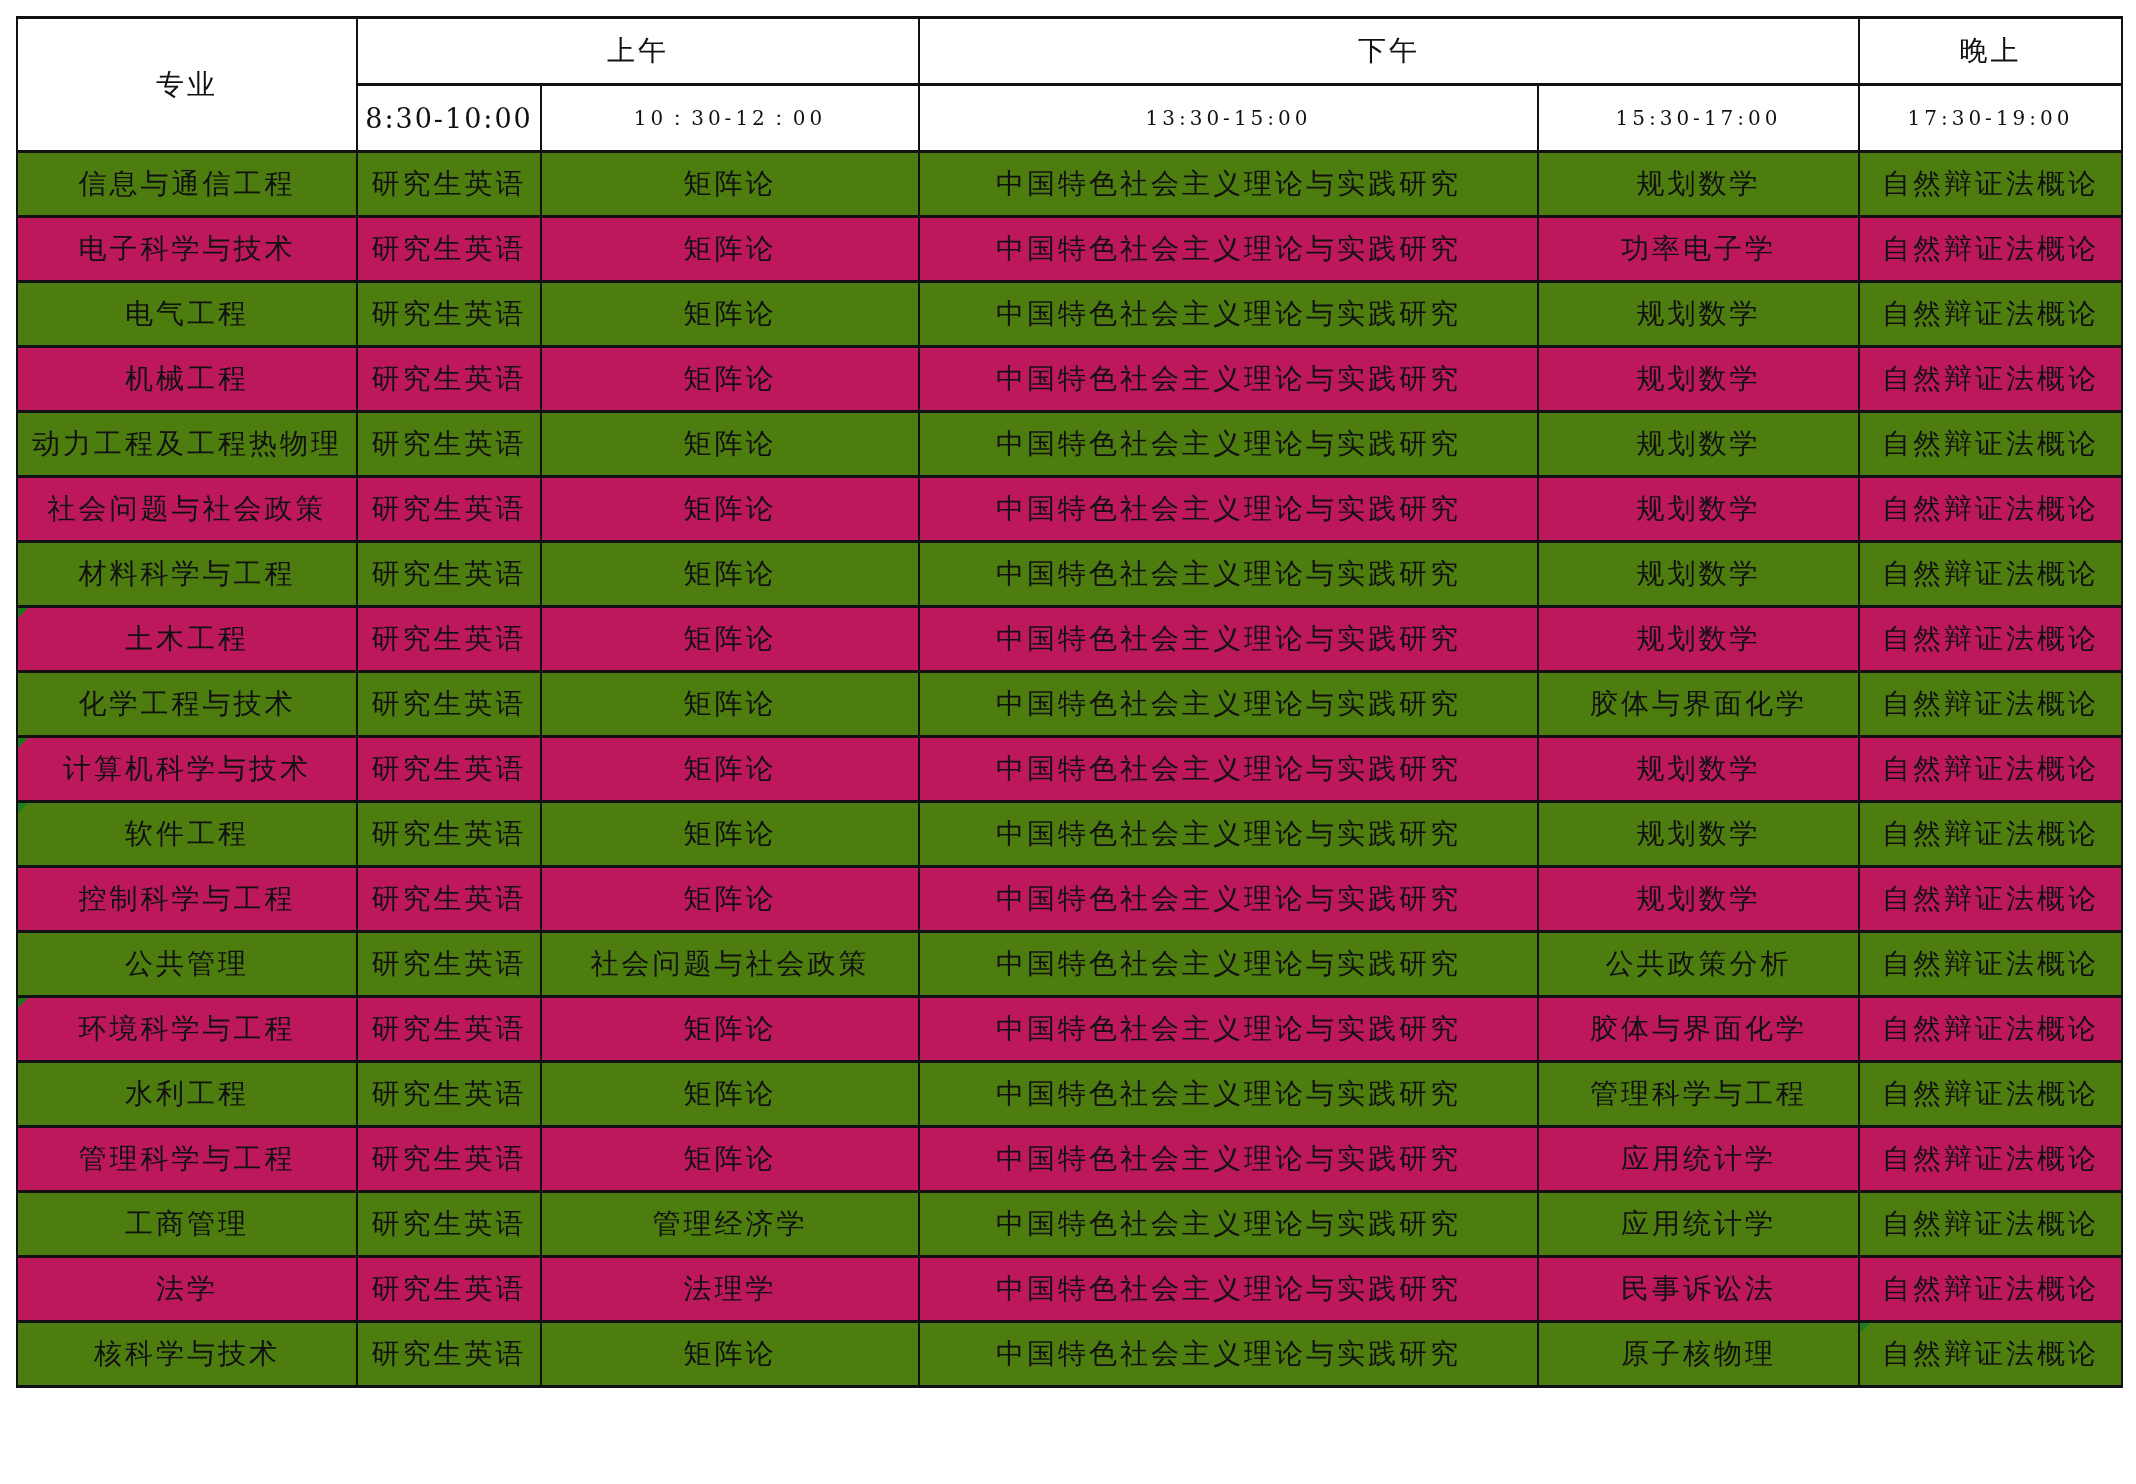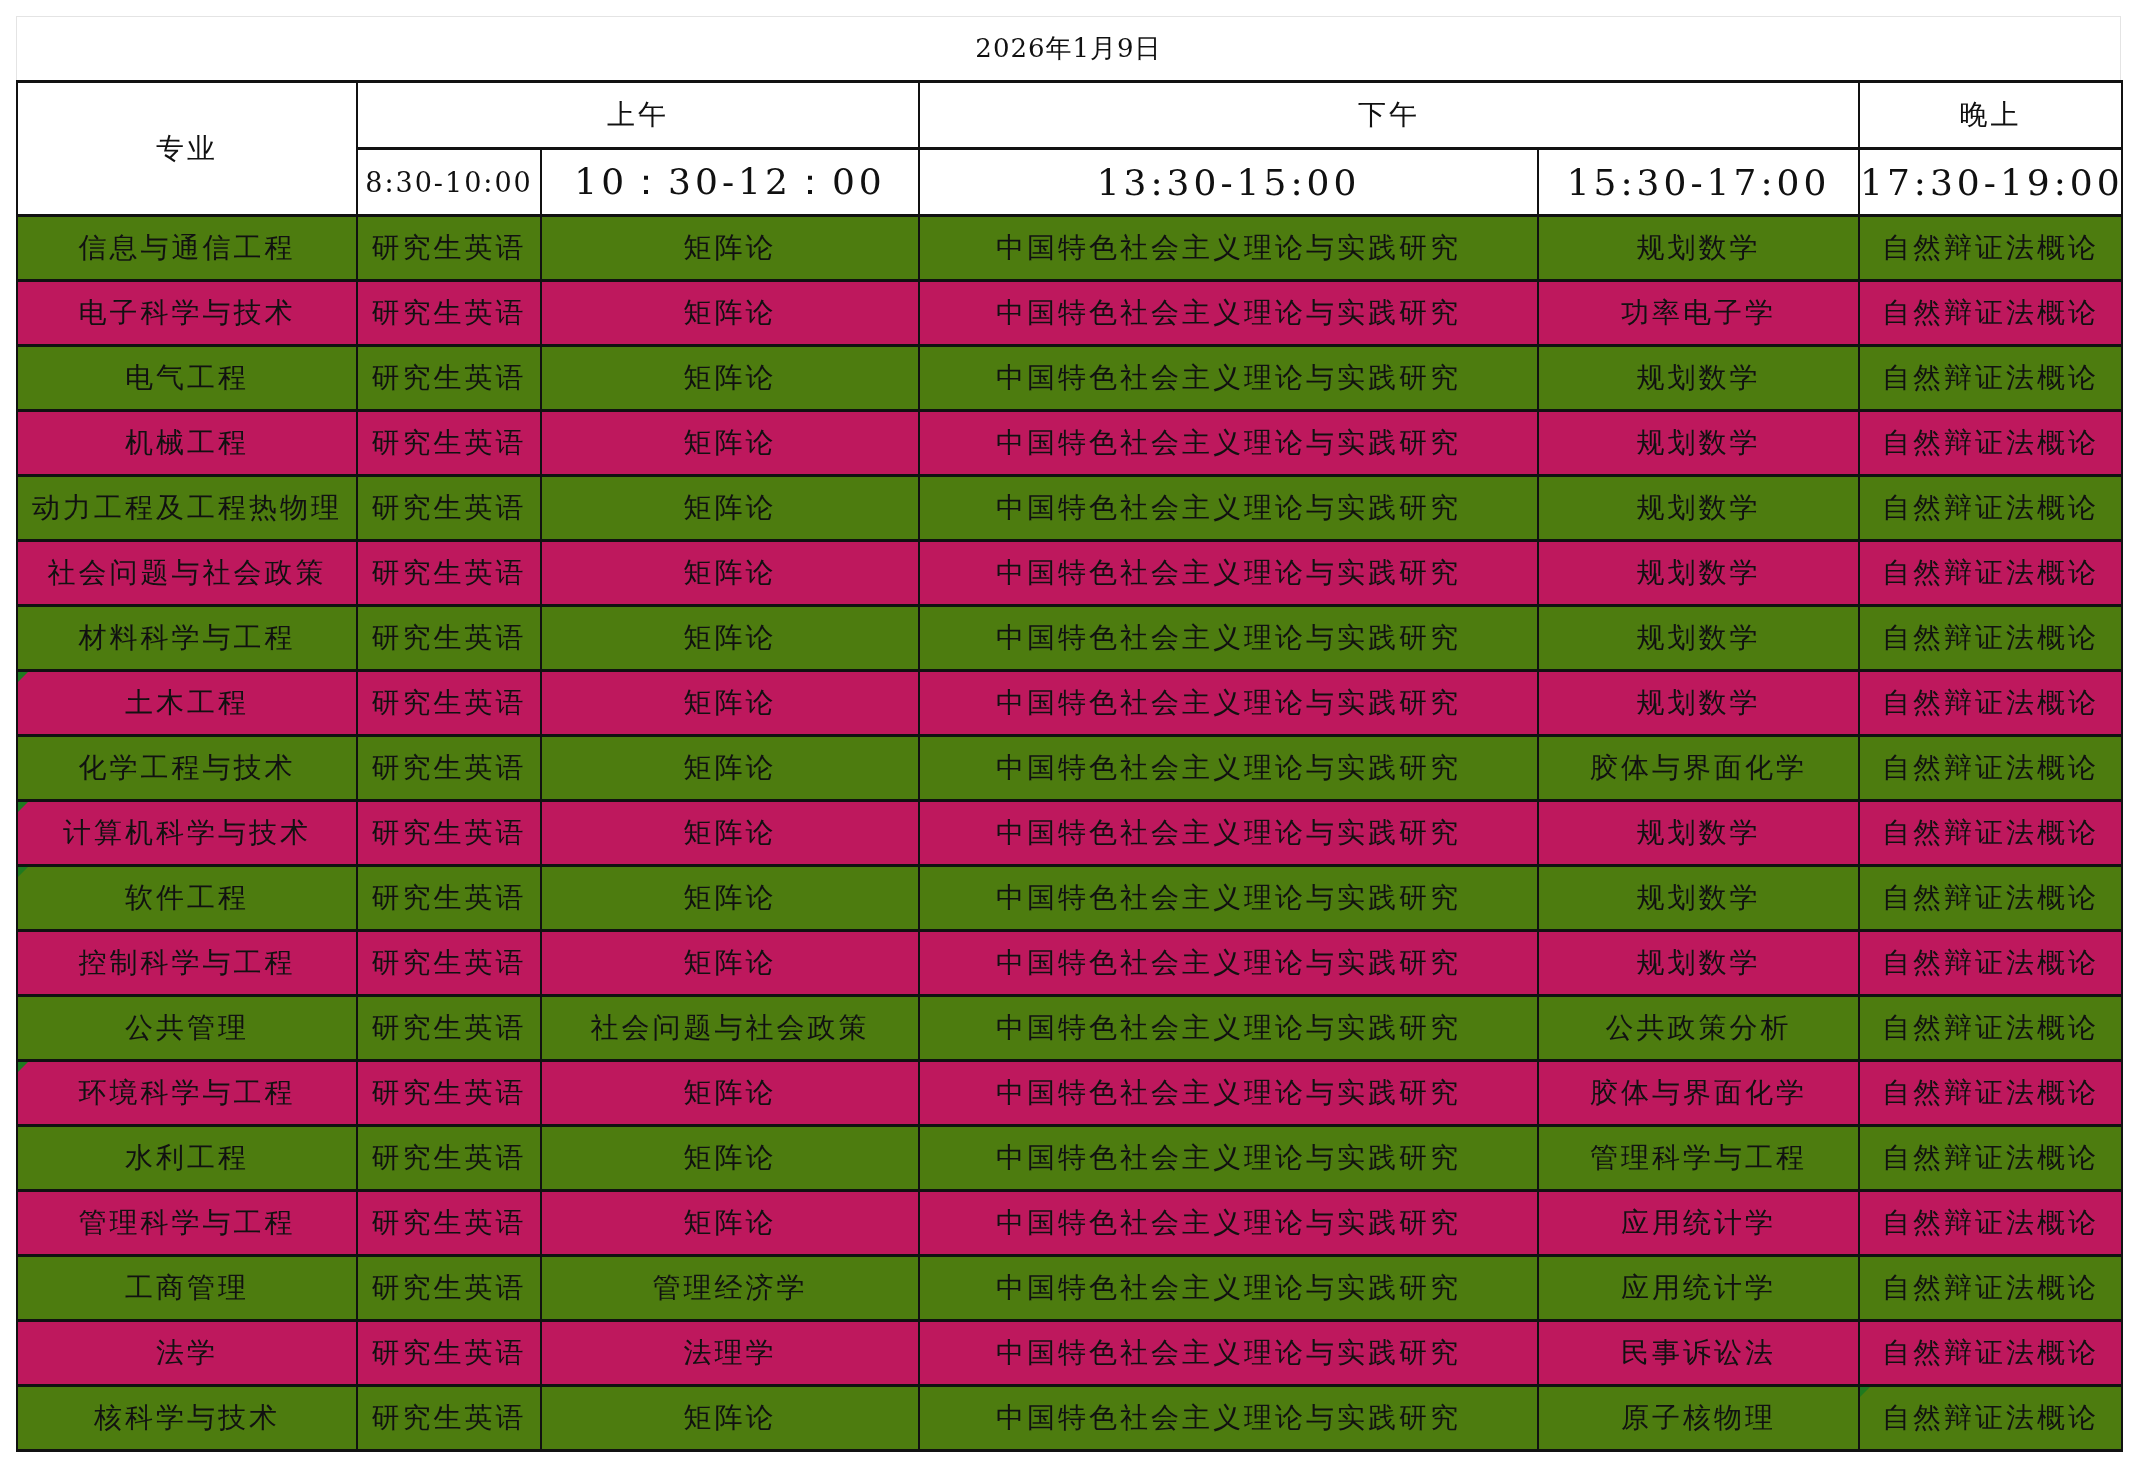--- a/index.html
+++ b/index.html
@@ -12,30 +12,29 @@
   table { border-collapse: collapse; table-layout: fixed; width: 2105px; }
   td, th { border: 2px solid #111; text-align: center; vertical-align: middle;
            font-weight: normal; padding: 0; font-size: 28px; letter-spacing: 3px;
            white-space: nowrap; overflow: hidden; position: relative; }
   thead tr.r1 th { height: 64px; }
   thead tr.r2 th { height: 64px; }
   thead th { border-width: 3px 2px 3px 2px; }
   tbody td { height: 62px; border-top-width: 3px; border-bottom-width: 3px; }
   tbody tr.shade td { background: #4d7c0f; }
   tbody tr.plain td { background: #be185d; }
-  .time { letter-spacing: 4px; font-size: 36px; }
+  .time { letter-spacing: 4px; font-size: 20px; }
   .time-tight { letter-spacing: 2px; font-size: 27px; border-radius: 6px; }
   .note-mark { position: absolute; left: 0; top: 0; width: 0; height: 0;
                border-top: 10px solid #1f7a1f; border-right: 10px solid transparent; }
 </style>
 </head>
 <body>
 
 <div class="sheet">
-  <div class="title-row">2026年1月9日</div>
   <table>
     <colgroup>
       <col style="width:340px">
         <col style="width:184px">
         <col style="width:378px">
       <col style="width:619px">
         <col style="width:321px">
         <col style="width:263px">
     </colgroup>
     <thead>

